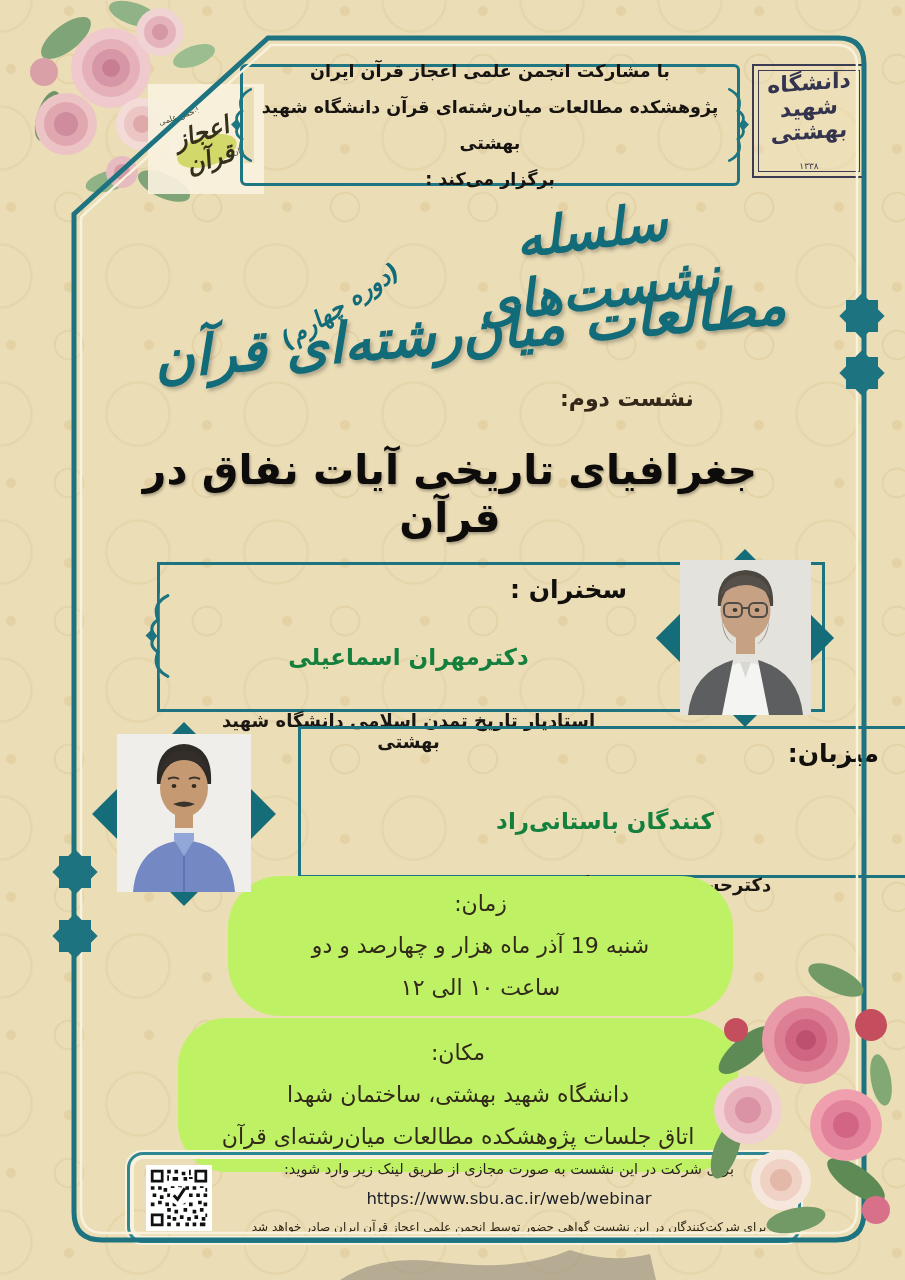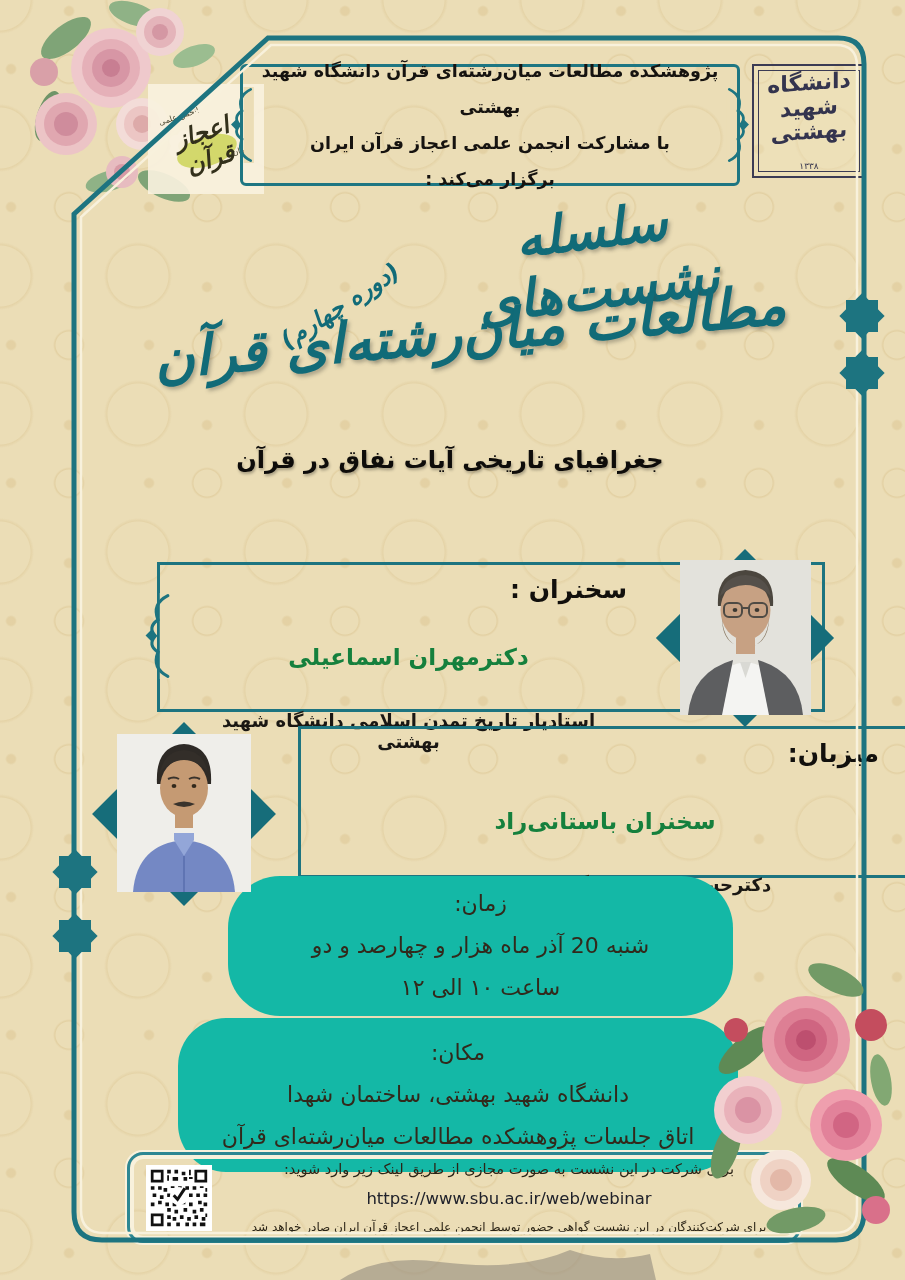--- a/index.html
+++ b/index.html
@@ -37,35 +37,35 @@
   .assoc-main{position:absolute;left:8px;top:34px;width:100px;text-align:center;font-size:24px;font-weight:bold;font-style:italic;color:#33301b;transform:rotate(-18deg);}
   .assoc-small{position:absolute;font-size:8px;color:#4a4630;transform:rotate(-18deg);}
 
   
   .cal{color:#116b78;font-weight:bold;font-style:italic;text-shadow:2px 3px 4px rgba(70,70,60,.35);z-index:2;}
   .cal1{left:400px;top:200px;width:390px;text-align:center;font-size:52px;transform:rotate(-7deg);}
   .cal2{left:150px;top:300px;width:640px;text-align:center;font-size:55px;transform:rotate(-5deg);}
   .period-note{left:272px;top:292px;font-size:24px;color:#116b78;font-weight:bold;font-style:italic;transform:rotate(-33deg);z-index:2;}
 
   .session-label{left:560px;top:386px;width:230px;text-align:left;font-size:22px;font-weight:900;color:#33271a;z-index:2;}
-  .session-title{left:110px;top:446px;width:680px;text-align:center;font-size:24px;font-weight:900;color:#0e0c0a;text-shadow:1px 2px 3px rgba(0,0,0,.30);z-index:2;}
+  .session-title{left:110px;top:446px;width:680px;text-align:center;font-size:41px;font-weight:900;color:#0e0c0a;text-shadow:1px 2px 3px rgba(0,0,0,.30);z-index:2;}
 
   
   .band{position:absolute;border:3.5px solid #1d7480;z-index:2;box-sizing:border-box;}
   .band-speaker{left:157px;top:562px;width:668px;height:150px;}
   .band-host{left:298px;top:726px;width:644px;height:152px;}
   .band-text{position:absolute;top:6px;bottom:6px;display:flex;flex-direction:column;justify-content:space-between;gap:40px;}
   .band-speaker .band-text{left:30px;right:195px;}
   .band-host .band-text{left:30px;right:60px;}
   .band-label{font-size:25px;font-weight:900;color:#12100d;text-align:right;padding-top:4px;}
   .band-name{font-size:23px;font-weight:900;color:#15803d;text-align:center;}
   .band-affil{font-size:18px;font-weight:bold;color:#1a1713;text-align:center;padding-bottom:4px;}
 
   
-  .panel{position:absolute;background:#14b8a6;z-index:2;display:flex;flex-direction:column;justify-content:center;text-align:center;color:#32291b;}
+  .panel{position:absolute;background:#bef264;z-index:2;display:flex;flex-direction:column;justify-content:center;text-align:center;color:#32291b;}
   .panel-time{left:228px;top:876px;width:505px;height:140px;border-radius:52px;}
   .panel-loc{left:178px;top:1018px;width:560px;height:154px;border-radius:48px;}
   .panel .pl{font-size:22px;line-height:42px;}
 
   
   .footer-box{position:absolute;left:127px;top:1152px;width:674px;height:91px;border:3.5px solid #2d8793;border-radius:16px;box-shadow:inset 0 0 0 4px #f8f1dc, 0 0 0 2px #f8f1dc;z-index:2;box-sizing:border-box;}
   .footer-text{position:absolute;left:104px;right:14px;top:6px;bottom:6px;display:flex;flex-direction:column;justify-content:space-between;text-align:center;}
   .ft1{font-size:14.5px;color:#2b2416;font-weight:500;}
   .ft-link{font-size:16.5px;color:#20222b;direction:ltr;unicode-bidi:isolate;}
   .ft2{font-size:12px;color:#2b2416;}
@@ -119,22 +119,22 @@
 
   <div class="assoc-logo">
     <div class="assoc-blob"></div>
     <div class="assoc-small fa" style="left:10px;top:28px;">انجمن علمی</div>
     <div class="assoc-main fa">اعجاز قرآن</div>
     <div class="assoc-small fa" style="left:84px;top:62px;">ایران</div>
   </div>
 
   <div class="header-box">
     <div class="lines fa">
+      <div class="hl">با مشارکت انجمن علمی اعجاز قرآن ایران</div>
       <div class="hl">پژوهشکده مطالعات میان‌رشته‌ای قرآن دانشگاه شهید بهشتی</div>
-      <div class="hl">با مشارکت انجمن علمی اعجاز قرآن ایران</div>
       <div class="hl">برگزار می‌کند :</div>
     </div>
     <svg class="brace" style="left:-16px;top:20px;" width="30" height="76" viewBox="0 0 30 96">
       <rect x="17" y="0" width="13" height="96" fill="#ebddb6"></rect>
       <path d="M26 3 Q8 12 15 30 Q3 38 12 48 Q3 58 15 66 Q8 84 26 93" fill="none" stroke="#1e7682" stroke-width="3.5" stroke-linecap="round"></path>
       <rect x="3" y="43" width="9" height="9" transform="rotate(45 7.5 47.5)" fill="#1e7682"></rect>
     </svg>
     <svg class="brace" style="right:-16px;top:20px;" width="30" height="76" viewBox="0 0 30 96">
       <rect x="0" y="0" width="13" height="96" fill="#ebddb6"></rect>
       <path d="M4 3 Q22 12 15 30 Q27 38 18 48 Q27 58 15 66 Q22 84 4 93" fill="none" stroke="#1e7682" stroke-width="3.5" stroke-linecap="round"></path>
@@ -146,20 +146,21 @@
     <div class="seal-inner">
       <div class="seal-name fa">دانشگاه شهید بهشتی</div>
       <div class="seal-year fa">۱۳۳۸</div>
     </div>
   </div>
 
   <div class="abs cal cal1 fa">سلسله نشست‌های</div>
   <div class="abs cal cal2 fa">مطالعات میان‌رشته‌ای قرآن</div>
   <div class="abs period-note fa">(دوره چهارم)</div>
 
+  <div class="abs session-label fa">نشست دوم:</div>
   <div class="abs session-title fa">جغرافیای تاریخی آیات نفاق در قرآن</div>
 
   <div class="band band-speaker">
     <div class="band-text fa">
       <div class="band-label">سخنران :</div>
       <div class="band-name">دکترمهران اسماعیلی</div>
       <div class="band-affil">استادیار تاریخ تمدن اسلامی دانشگاه شهید بهشتی</div>
     </div>
     <svg class="brace" style="left:-17px;top:28px;" width="30" height="86" viewBox="0 0 30 96">
       <rect x="17" y="0" width="13" height="96" fill="#ebddb6"></rect>
@@ -188,21 +189,21 @@
       <path d="M24 155 Q28 106 65.5 102 Q103 106 107 155Z" fill="#f4f4f2"></path>
       <path d="M8 155 Q12 112 53 100 L42 155Z" fill="#5d5e60"></path>
       <path d="M123 155 Q119 112 78 100 L89 155Z" fill="#5d5e60"></path>
       <path d="M60 102 L65.5 118 L71 102Z" fill="#d9d9d4"></path>
     </g>
   </svg>
 
   <div class="band band-host">
     <div class="band-text fa">
       <div class="band-label">میزبان:</div>
-      <div class="band-name">سخنران باستانی‌راد</div>
+      <div class="band-name">کنندگان باستانی‌راد</div>
       <div class="band-affil">دکترحسن تاریخ دانشگاه شهید بهشتی</div>
     </div>
     <svg class="brace" style="right:-17px;top:30px;" width="30" height="86" viewBox="0 0 30 96">
       <rect x="0" y="0" width="13" height="96" fill="#ebddb6"></rect>
       <path d="M4 3 Q22 12 15 30 Q27 38 18 48 Q27 58 15 66 Q22 84 4 93" fill="none" stroke="#1d7480" stroke-width="3.5" stroke-linecap="round"></path>
       <rect x="18" y="43" width="9" height="9" transform="rotate(45 22.5 47.5)" fill="#1d7480"></rect>
     </svg>
   </div>
 
   <svg class="abs z4" style="left:78px;top:708px;" width="212" height="212" viewBox="0 0 212 212">
@@ -222,21 +223,21 @@
       <path d="M56 70 Q67 65 78 70 Q67 76 56 70Z" fill="#3a332c"></path>
       <rect x="58" y="78" width="18" height="16" fill="#c59a73"></rect>
       <path d="M16 158 Q20 110 67 106 Q114 110 118 158Z" fill="#7488c4"></path>
       <path d="M57 106 L67 122 L77 106 L77 99 L57 99Z" fill="#93a6d8"></path>
       <line x1="67" y1="122" x2="67" y2="158" stroke="#5f74b3" stroke-width="2"></line>
     </g>
   </svg>
 
   <div class="panel panel-time fa">
     <div class="pl">زمان:</div>
-    <div class="pl">شنبه 20 آذر ماه هزار و چهارصد و دو</div>
+    <div class="pl">شنبه 19 آذر ماه هزار و چهارصد و دو</div>
     <div class="pl">ساعت ۱۰ الی ۱۲</div>
   </div>
 
   <div class="panel panel-loc fa">
     <div class="pl">مکان:</div>
     <div class="pl">دانشگاه شهید بهشتی، ساختمان شهدا</div>
     <div class="pl">اتاق جلسات پژوهشکده مطالعات میان‌رشته‌ای قرآن</div>
   </div>
 
   <div class="footer-box">

